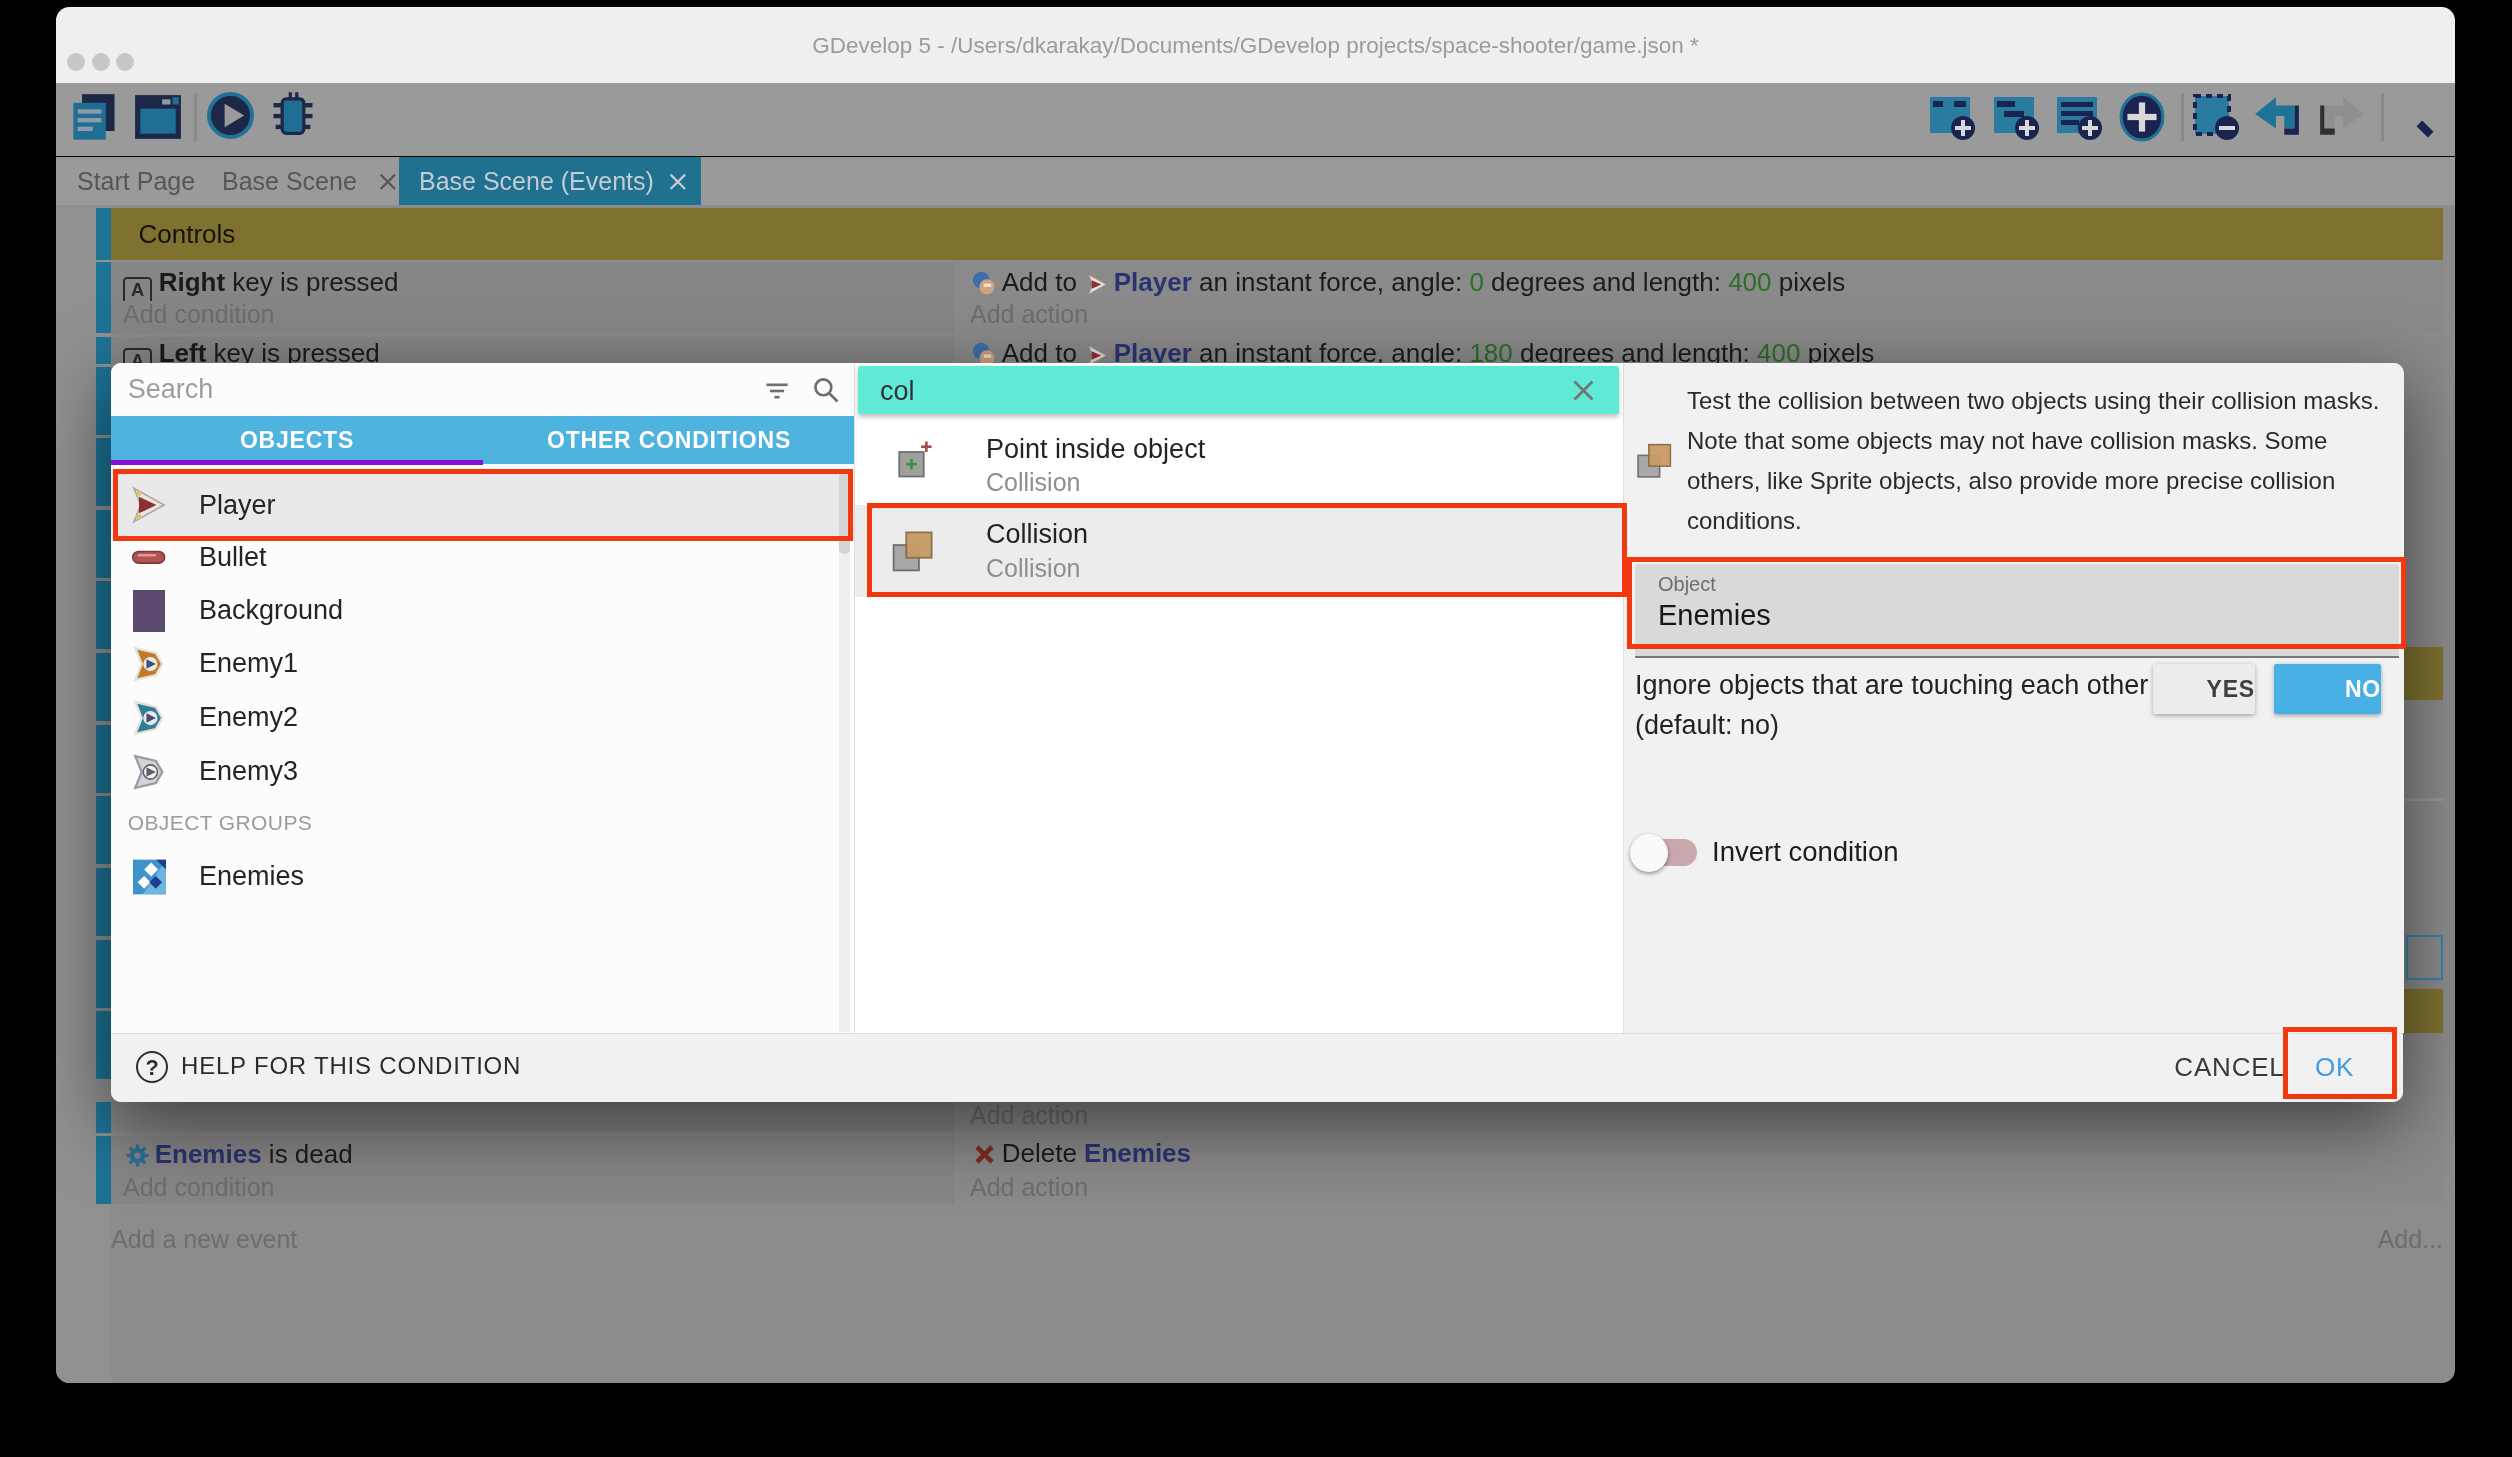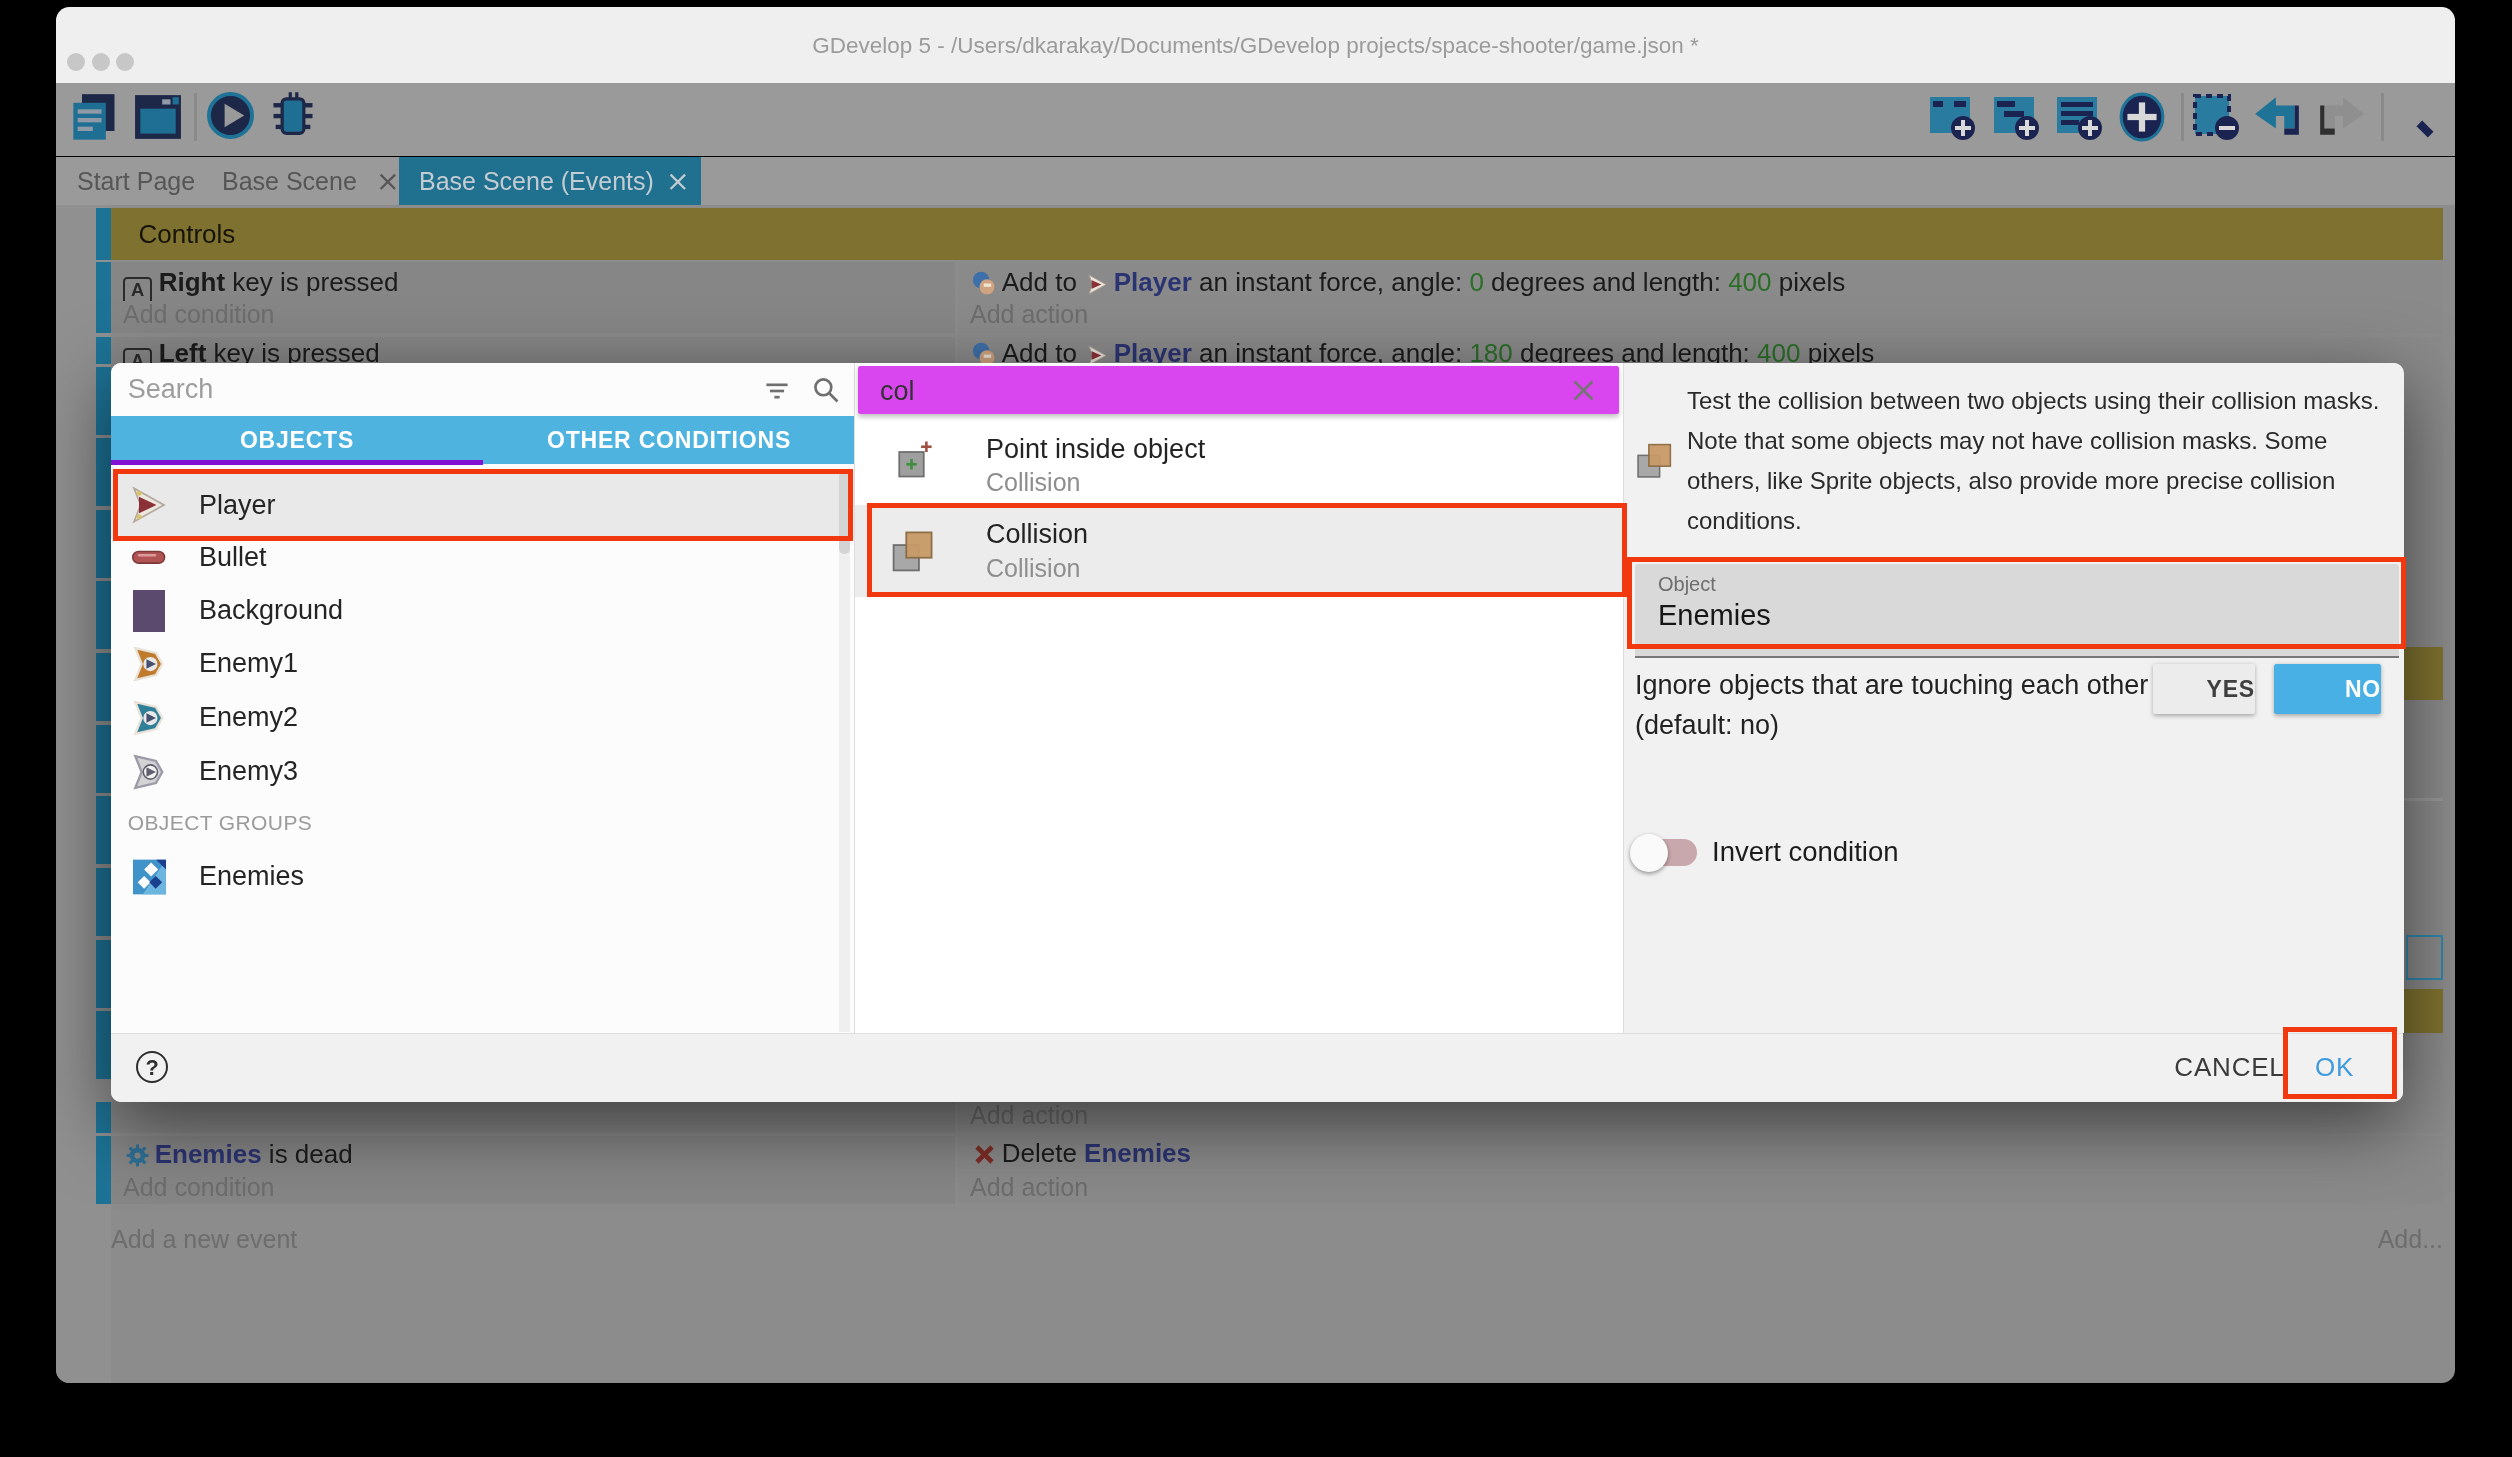--- a/index.html
+++ b/index.html
@@ -331,21 +331,21 @@
         <polygon points="30,2 42,2 42,14" fill="#1b3f8f"></polygon>
       </svg>
       <div class="a lrowlbl" style="left:88px;top:0;height:52px;line-height:52px">Enemies</div>
     </div>
     <div class="a" style="left:728px;top:108px;width:10.8px;height:561px;background:#efefef"></div>
     <div class="a" style="left:728px;top:108px;width:10.8px;height:83px;background:#d4d4d4;border-radius:5px"></div>
   </div>
   <div class="a vdiv" style="left:743px"></div>
 
   <div class="a midcol">
-    <div class="a" style="left:3.3px;top:3.3px;width:761px;height:48px;background:#d946ef;border-radius:2.5px;box-shadow:0 2.5px 5.8px rgba(0,0,0,.25)">
+    <div class="a" style="left:3.3px;top:3.3px;width:761px;height:48px;background:#5eead4;border-radius:2.5px;box-shadow:0 2.5px 5.8px rgba(0,0,0,.25)">
       <input class="qinput" value="col" style="">
       <svg class="a" style="left:712px;top:10.8px" width="27" height="27" viewBox="0 0 30 30">
         <path d="M5 5 L25 25 M25 5 L5 25" stroke="#757575" stroke-width="3"></path>
       </svg>
     </div>
     <div class="a" style="left:0;top:55px;width:768px;height:87px">
       <svg class="a" style="left:39px;top:20px" width="42" height="42" viewBox="0 0 48 48">
         <rect x="6" y="16" width="28" height="28" fill="#9f9f9f" stroke="#6e6e6e" stroke-width="2"></rect>
         <line x1="20" y1="24" x2="20" y2="36" stroke="#3f8f3f" stroke-width="3"></line>
           <line x1="14" y1="30" x2="26" y2="30" stroke="#3f8f3f" stroke-width="3"></line>
@@ -384,20 +384,21 @@
   </div>
   <div class="a btn" style="left:2042px;top:301px;width:102px;height:50px;background:#ececec;color:#3f3f3f">YES</div>
   <div class="a btn" style="left:2163px;top:301px;width:107px;height:50px;background:#49b0e6;color:#fff">NO</div>
 
   <div class="a" style="left:1531px;top:476px;width:55px;height:27px;border-radius:13.3px;background:#c9a8ad"></div>
   <div class="a" style="left:1519px;top:471px;width:38px;height:38px;border-radius:50%;background:#fafafa;box-shadow:0 1.7px 4.2px rgba(0,0,0,.4)"></div>
   <div class="a" style="left:1601px;top:466px;height:45px;line-height:45px;font-size:27.5px;color:#1c1c1c">Invert condition</div>
 
   <div class="a bottombar"></div>
   <div class="a" style="left:25px;top:688px;width:32px;height:32px;border:2.5px solid #2d2d2d;border-radius:50%;text-align:center;line-height:30px;font-size:21.7px;font-weight:bold;color:#2d2d2d">?</div>
+  <div class="a dlgbtnlbl" style="left:70px;top:676px;height:53px;font-size:24px;color:#2c2c2c;text-align:left">HELP FOR THIS CONDITION</div>
   <div class="a dlgbtnlbl" style="left:2060px;top:678px;width:117px;height:53px;color:#3a3a3a">CANCEL</div>
   <div class="a dlgbtnlbl" style="left:2182px;top:678px;width:83px;height:53px;color:#3f9be0">OK</div>
 
   <div class="a redbox" style="left:1.7px;top:106px;width:740px;height:72px"></div>
   <div class="a redbox" style="left:756px;top:140px;width:760px;height:94px"></div>
   <div class="a redbox" style="left:1516px;top:194px;width:779px;height:92px"></div>
   <div class="a redbox" style="left:2172px;top:664px;width:114px;height:72px"></div>
 </div>
 
 

